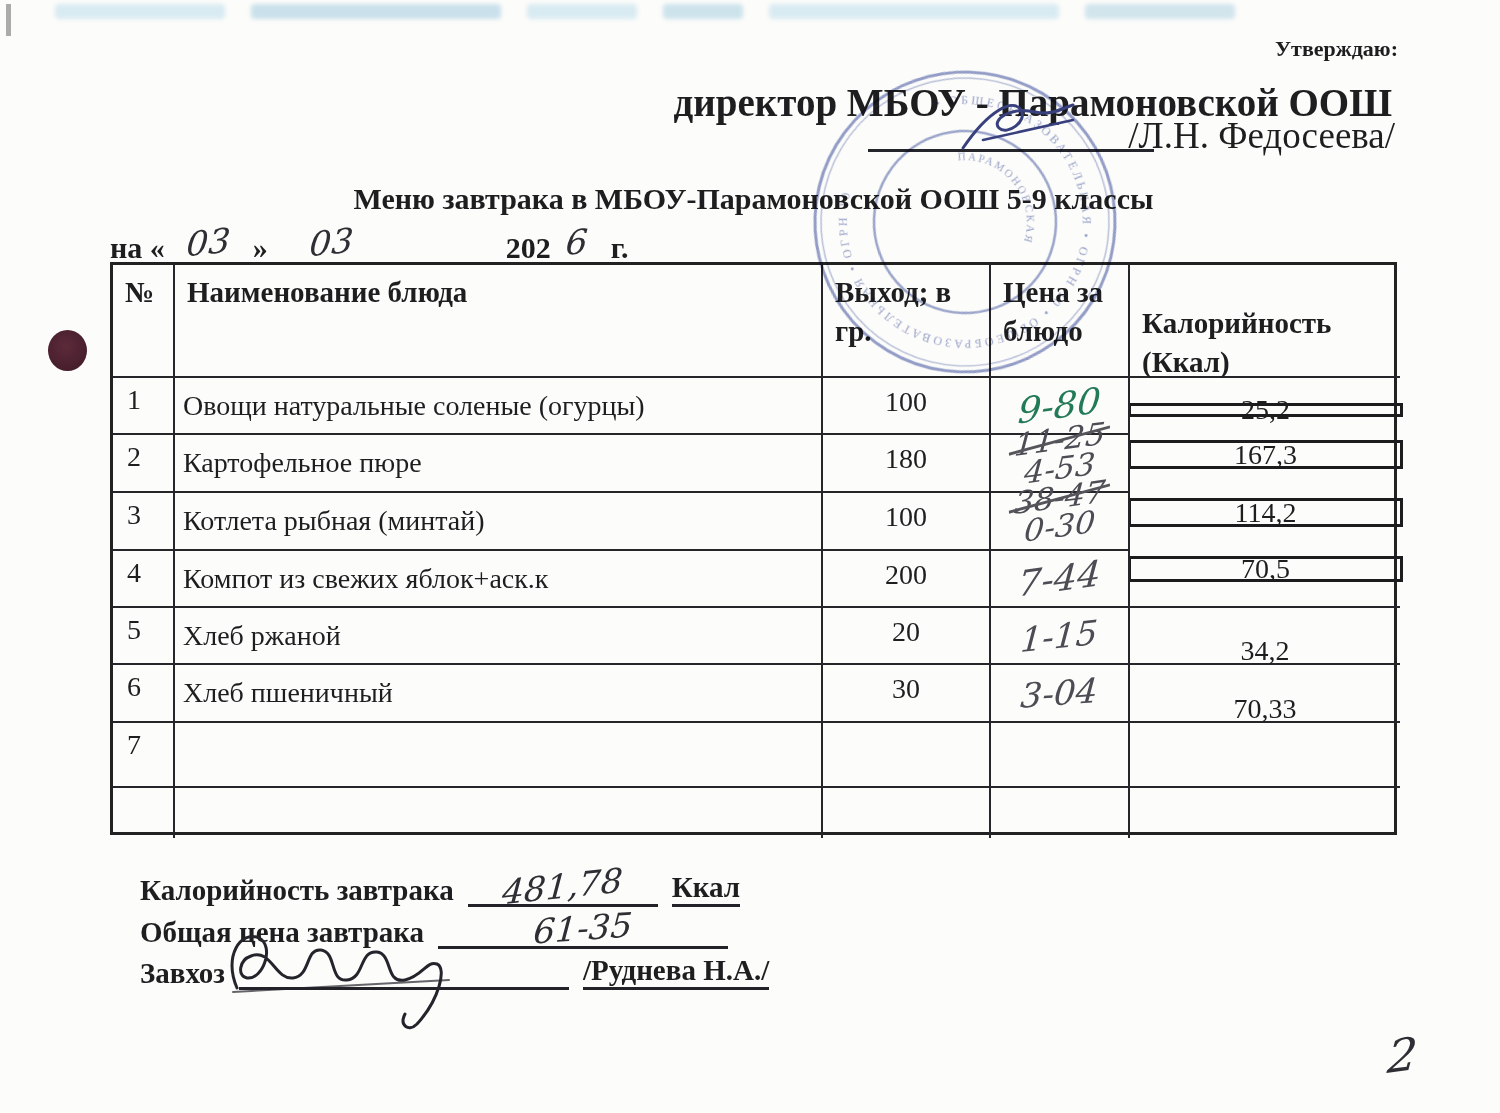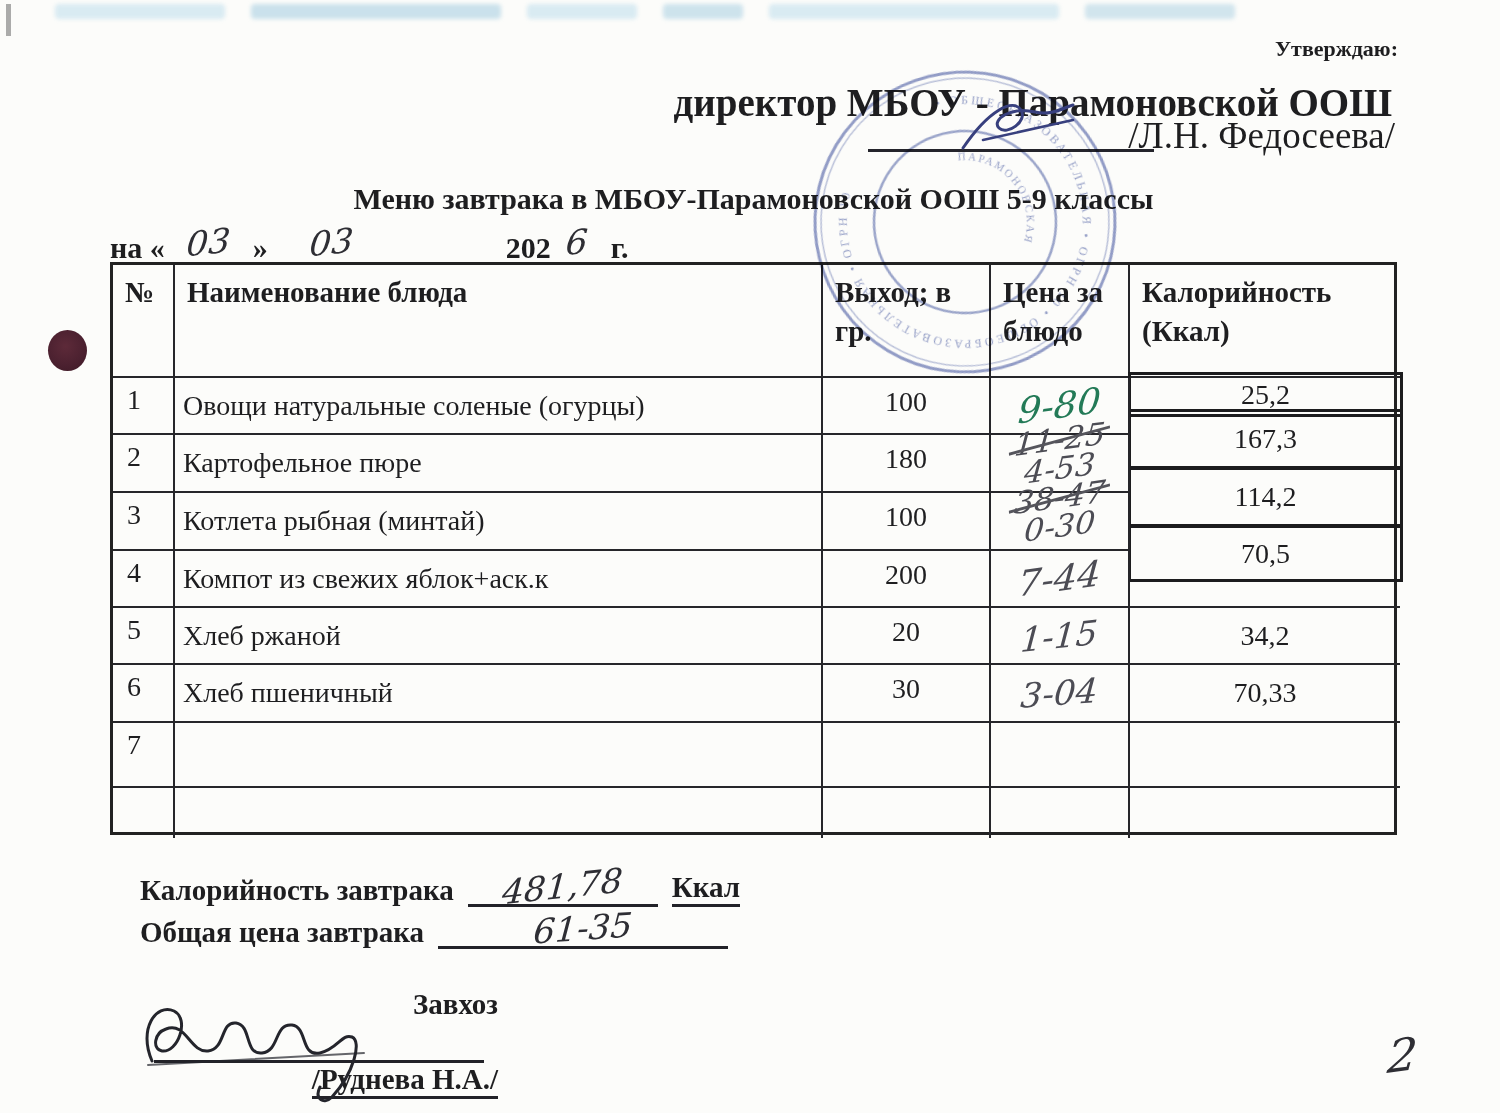--- a/index.html
+++ b/index.html
@@ -46,21 +46,21 @@
   .date-line .hw{ font-size:34px; font-weight:normal; }
   .yr{ margin-left:6px; } .gdot{ margin-left:8px; }
 
   
   .tbl{ position:absolute; left:110px; top:262px; width:1287px; height:573px;
     display:grid; grid-template-columns:62px 648px 168px 139px 270px;
     grid-template-rows:113px 57px 58px 58px 57px 57px 58px 65px 50px;
     border:3px solid #222; background:transparent; }
   .cell{ border-right:2px solid #26262a; border-bottom:2px solid #26262a;
     font-size:28px; overflow:visible; position:relative; }
-  .cell:nth-child(5n){ border-right:none; }
+  .cell:nth-child(5n){ border-right:none;margin-top:31px; }
   .cell.lastrow{ border-bottom:none; }
   .cell.nb{ border-bottom:none; }
   .hcell{ font-weight:bold; font-size:29px; padding:8px 10px 0 12px; line-height:1.35; }
   .ncell{ padding:6px 0 0 14px; }
   .namecell{ display:flex; align-items:center; padding-left:8px; }
   .outcell{ text-align:center; padding-top:8px; }
   .pricecell{ display:flex; align-items:center; justify-content:center; z-index:4; }
   .price-single{ font-size:36px; }
   .price-stack{ display:flex; flex-direction:column; align-items:center; line-height:.95; margin-top:-18px; }
   .price-stack .hw{ font-size:31px; }
@@ -71,21 +71,21 @@
   .calcell{ }
   .calbox{ position:absolute; left:-2px; right:-3px; border:3px solid #1c1c1e;
     display:flex; align-items:center; justify-content:center; background:transparent; }
   .cb1{ top:-6px; height:calc(100% - 12px); }
   .cb{ top:-26px; height:calc(100% + 2px); }
   .cal-plain{ display:flex; align-items:center; justify-content:center; }
 
   
   .fline{ position:absolute; left:140px; display:flex; align-items:flex-end;
     font-size:29px; font-weight:bold; }
-  .f1{ top:866px; } .f2{ top:908px; } .f3{ top:988px;flex-direction:column; }
+  .f1{ top:866px; } .f2{ top:908px; } .f3{ top:948px; }
   .fu{ display:inline-flex; justify-content:center; align-items:flex-end;
     border-bottom:3px solid #222228; margin:0 14px; position:relative; }
   .fu .hw{ font-size:34px; font-weight:normal; margin-bottom:-2px; }
   .fu1{ width:190px; } .fu2{ width:290px; } .fu3{ width:330px; height:42px; }
   .kkal{ border-bottom:3px solid #222228; }
   .fname{ border-bottom:3px solid #222228; }
   .sig-zavhoz{ position:absolute; left:-26px; top:-40px; }
 
   
   .stamp{ position:absolute; left:795px; top:48px; width:340px; height:348px;

